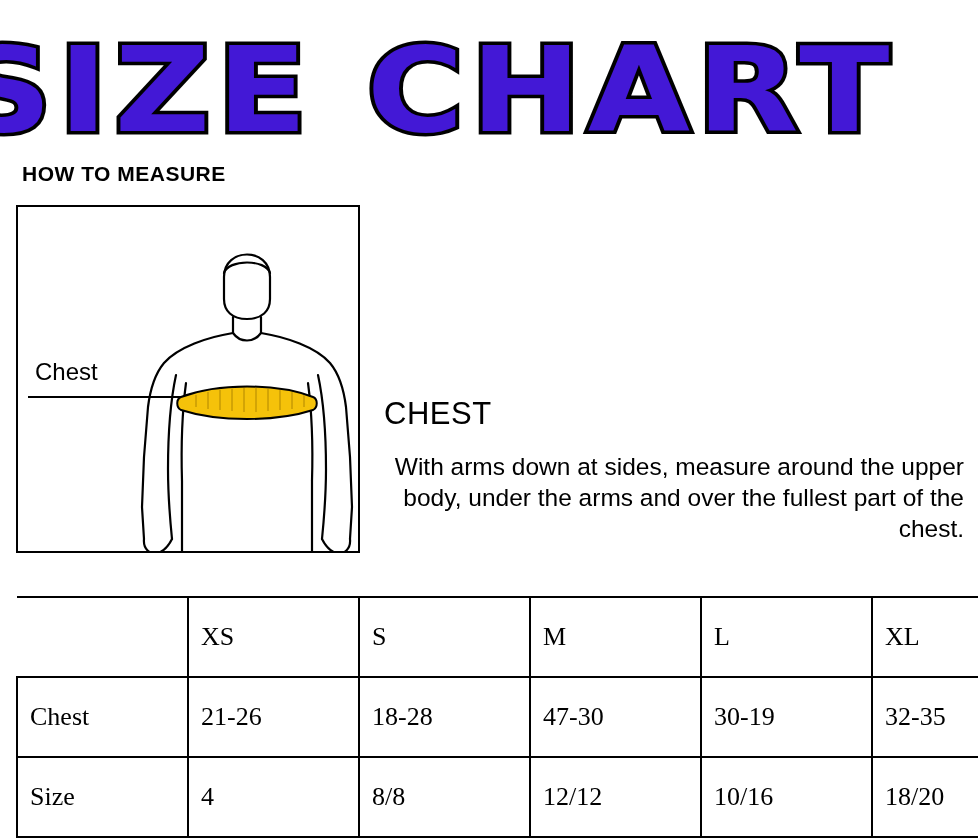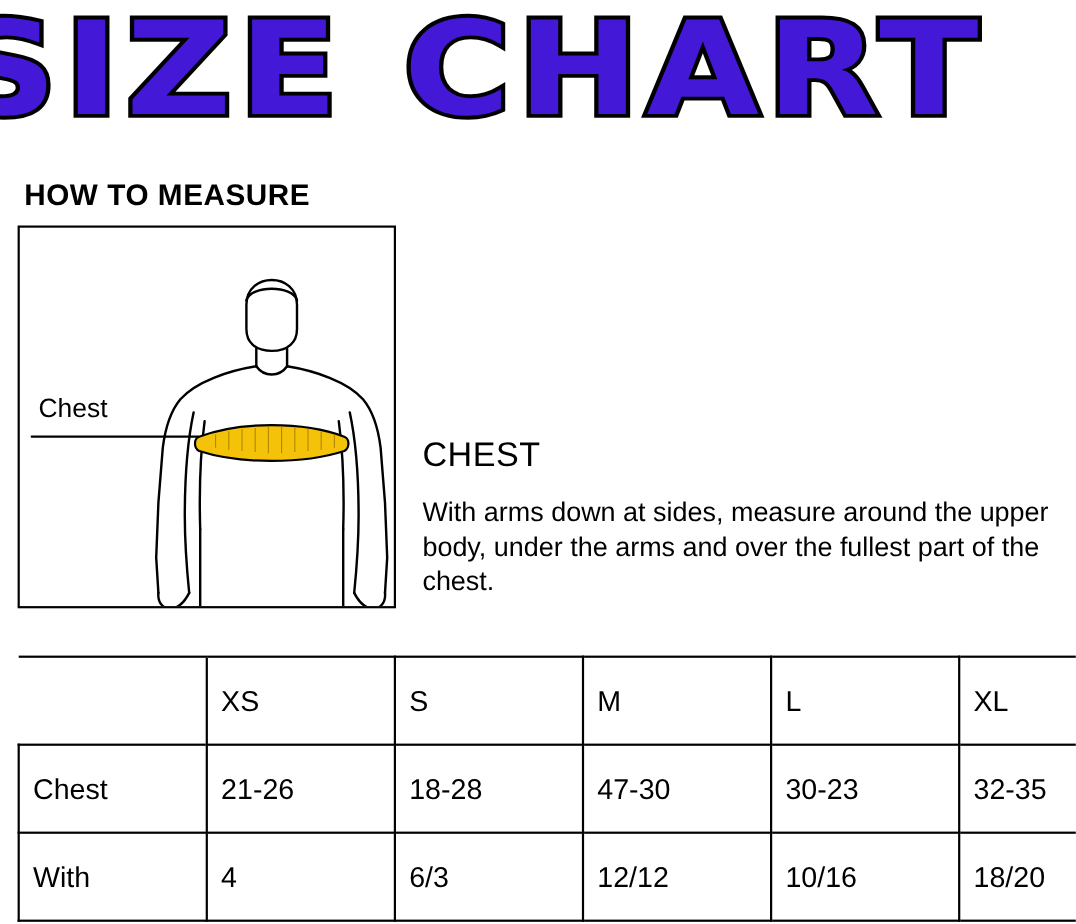--- a/index.html
+++ b/index.html
@@ -13,24 +13,25 @@
     position: relative;
     font-family: "Liberation Sans", sans-serif;
     color: #000000;
     overflow: hidden;
   }
 
   
   .title-wrap {
     position: absolute;
     left: 0;
-    top: 4px;
+    top: 16px;
     width: 852px;
     height: 148px;
     display: flex;
+    align-items: center;
     justify-content: center;
   }
   .title-text {
     font-family: "DejaVu Sans", sans-serif;
     font-weight: bold;
     font-size: 118px;
     letter-spacing: 6px;
     color: #4318d6;
     -webkit-text-stroke: 7px #000000;
     paint-order: stroke fill;
@@ -38,21 +39,21 @@
     line-height: 1;
     white-space: nowrap;
     transform: scaleX(1.12);
   }
 
   
   .how-heading {
     position: absolute;
     left: 22px;
     top: 162px;
-    font-size: 27px;
+    font-size: 21px;
     font-weight: bold;
     letter-spacing: 0.5px;
     font-family: "Liberation Sans", sans-serif;
   }
 
   
   .figure-box {
     position: absolute;
     left: 16px;
     top: 205px;
@@ -83,38 +84,39 @@
     font-size: 31px;
     letter-spacing: 0.5px;
   }
   .desc-body {
     position: absolute;
     left: 384px;
     top: 452px;
     width: 580px;
     font-size: 24.5px;
     line-height: 1.26;
+    text-align: right;
   }
 
   
   .size-table {
     position: absolute;
     left: 16px;
     top: 596px;
     width: 946px;
     border-collapse: collapse;
     table-layout: fixed;
   }
   .size-table td {
     height: 78px;
     font-size: 26px;
     padding: 0 0 0 12px;
     vertical-align: middle;
     border: 2px solid #000;
-    font-family: Liberation Sans, sans-serif;
+    font-family: Liberation Serif, serif;
     margin-left: 47px;
   }
   .size-table td.blank {
     border: none;
   }
   .size-table .col-label { width: 158px; }
   .size-table .col-size { width: 157px; }
   .size-table tr.head td { border-top: 2px solid #000; }
 </style>
 </head>
@@ -191,25 +193,25 @@
       <td class="col-size">S</td>
       <td class="col-size">M</td>
       <td class="col-size">L</td>
       <td class="col-size">XL</td>
     </tr>
     <tr>
       <td class="col-label">Chest</td>
       <td>21-26</td>
       <td>18-28</td>
       <td>47-30</td>
-      <td>30-23</td>
+      <td>30-19</td>
       <td>32-35</td>
     </tr>
     <tr>
-      <td class="col-label">With</td>
+      <td class="col-label">Size</td>
       <td>4</td>
-      <td>6/3</td>
+      <td>8/8</td>
       <td>12/12</td>
       <td>10/16</td>
       <td>18/20</td>
     </tr>
   </tbody>
 </table>
 
 </body></html>

